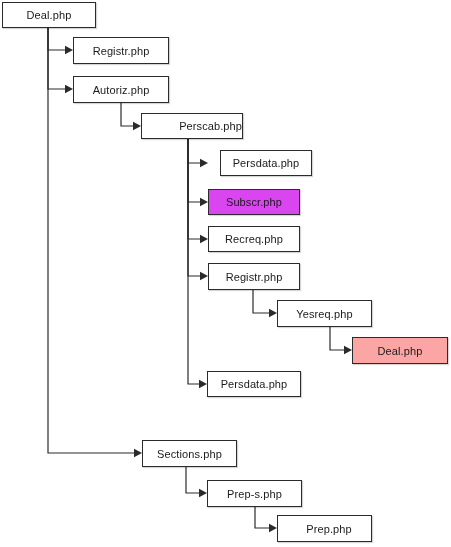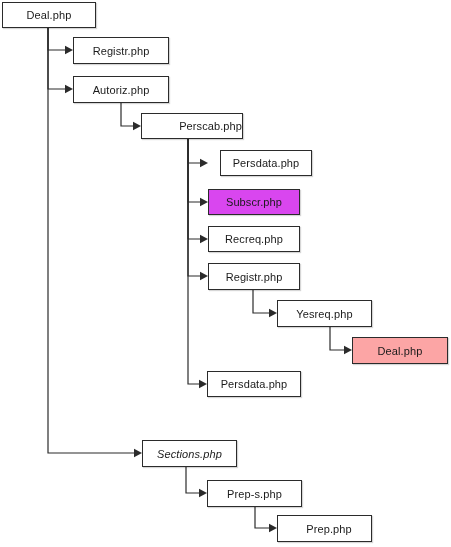--- a/index.html
+++ b/index.html
@@ -97,21 +97,21 @@
       </div>
       <div class="node" style="left: 277px; top: 300px; width: 95px; height: 27px; background: rgb(255, 255, 255); border-color: rgb(43, 43, 43); color: rgb(26, 26, 26);">
         <span>Yesreq.php</span>
       </div>
       <div class="node" style="left: 352px; top: 337px; width: 96px; height: 27px; background: #fca5a5; border-color: rgb(43, 43, 43); color: rgb(26, 26, 26);">
         <span>Deal.php</span>
       </div>
       <div class="node" style="left: 207px; top: 371px; width: 94px; height: 26px; background: rgb(255, 255, 255); border-color: rgb(43, 43, 43); color: rgb(26, 26, 26);">
         <span>Persdata.php</span>
       </div>
-      <div class="node" style="left: 142px; top: 440px; width: 95px; height: 27px; background: rgb(255, 255, 255); border-color: rgb(43, 43, 43); color: rgb(26, 26, 26); font-style: italic;">
+      <div class="node" style="left: 142px; top: 440px; width: 95px; height: 27px; background: rgb(255, 255, 255); border-color: rgb(43, 43, 43); color: rgb(26, 26, 26);">
         <span>Sections.php</span>
       </div>
       <div class="node" style="left: 207px; top: 480px; width: 95px; height: 27px; background: rgb(255, 255, 255); border-color: rgb(43, 43, 43); color: rgb(26, 26, 26);">
         <span>Prep-s.php</span>
       </div>
       <div class="node" style="left: 277px; top: 515px; width: 95px; height: 27px; background: rgb(255, 255, 255); border-color: rgb(43, 43, 43); color: rgb(26, 26, 26); padding-left: 9px;">
         <span>Prep.php</span>
       </div>
     </div>
 </div>

